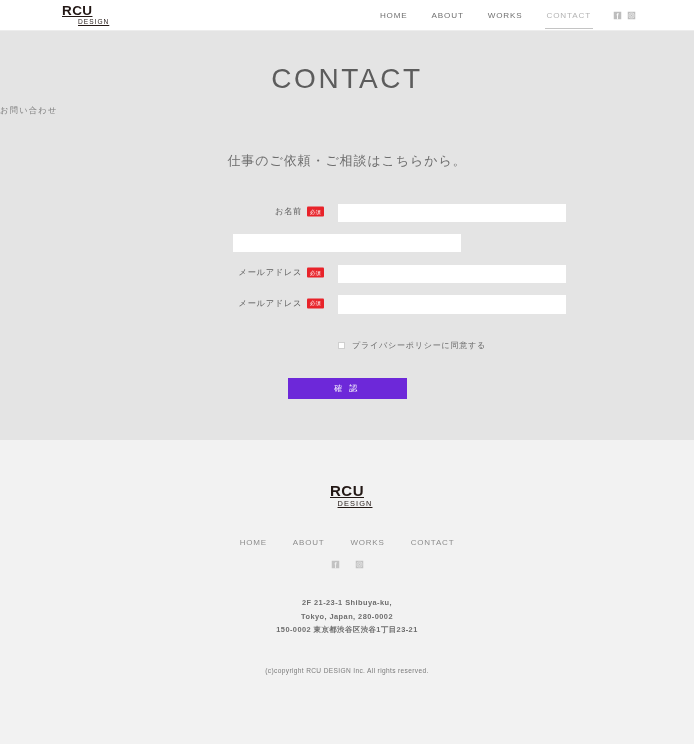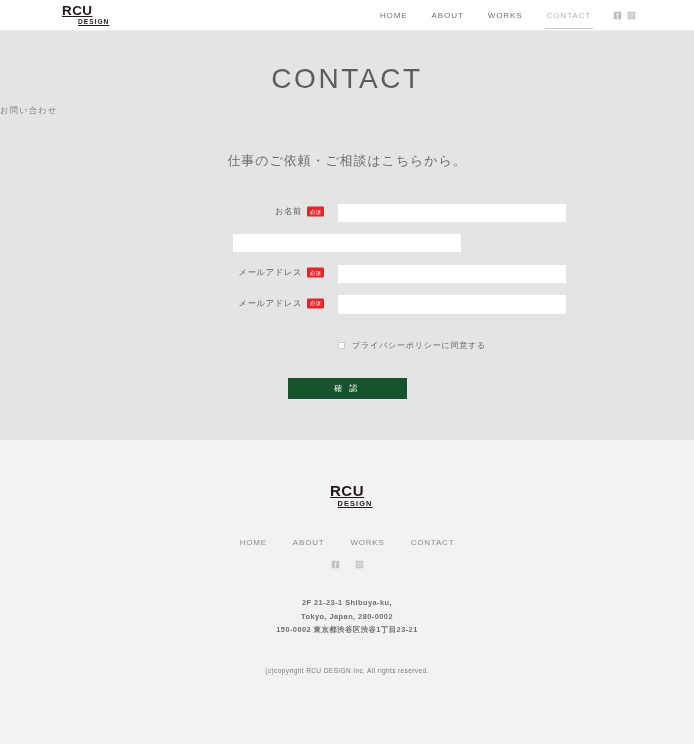--- a/index.html
+++ b/index.html
@@ -33,21 +33,21 @@
     color: #231815;
     user-select: none;
   }
   .logo-main {
     font-size: 13.5px;
     font-weight: 700;
     letter-spacing: 0.4px;
   }
   .logo-sub {
     font-size: 6.6px;
-    font-weight: 700;
+    font-weight: 400;
     letter-spacing: 1.0px;
     margin-top: 1.5px;
     margin-left: 16px;
   }
 
   .main-nav {
     margin-left: auto;
     display: flex;
     align-items: center;
     gap: 0;
@@ -194,21 +194,21 @@
   }
 
   .submit-row {
     display: flex;
     justify-content: center;
     margin-top: 27px;
   }
   .submit-button {
     width: 119px;
     height: 21px;
-    background: #14532d;
+    background: #6d28d9;
     color: #ffffff;
     border: none;
     font-family: inherit;
     font-size: 8px;
     letter-spacing: 2.4px;
     cursor: pointer;
   }
 
   
   .site-footer {

